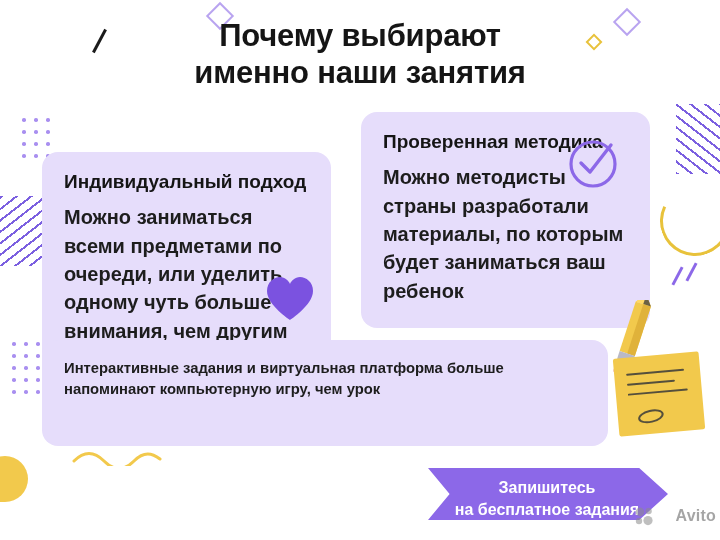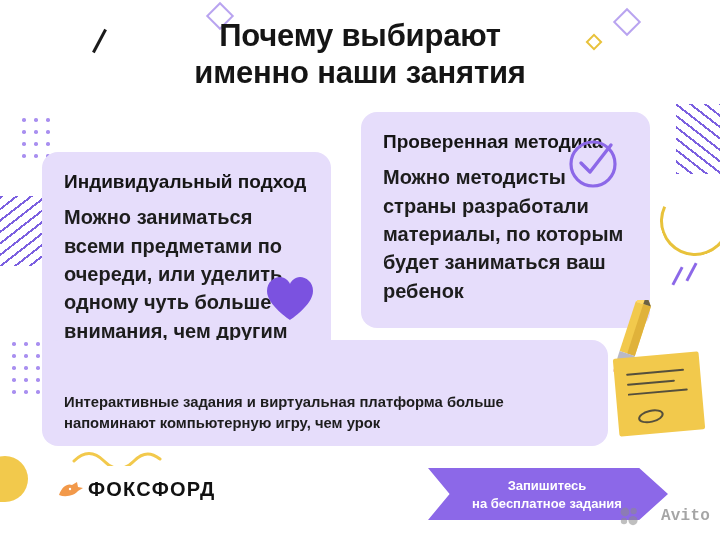--- a/index.html
+++ b/index.html
@@ -109,21 +109,21 @@
     font-size: 20px;
     line-height: 1.42;
     color: #1d1d1d;
     font-weight: 600;
   }
 
   #card-individual { left: 42px;  top: 112px; width: 289px; height: 216px; margin-top: 40px; }
   #card-method     { left: 361px; top: 112px; width: 289px; height: 216px; }
   #card-game       { left: 42px;  top: 340px; width: 566px; height: 106px; }
   #card-game h3 { font-size: 19px; margin-bottom: 7px; }
-  #card-game p  { font-size: 14.8px; line-height: 1.45; margin-top: 34px; }
+  #card-game p  { font-size: 14.8px; line-height: 1.45; }
 
   
   .heart {
     position: absolute;
     left: 265px; top: 276px;
     width: 50px; height: 46px;
   }
 
   
   .checkmark {
@@ -182,32 +182,31 @@
   .cta .shape {
     position: absolute; inset: 0;
     background: #8c68e8;
     clip-path: polygon(0 0, 88% 0, 100% 50%, 88% 100%, 0 100%, 9% 50%);
   }
   .cta .txt {
     position: absolute;
     left: 26px; right: 28px; top: 9px;
     text-align: center;
     color: #fff;
-    font-size: 13px;
+    font-size: 16px;
     font-weight: bold;
     line-height: 1.35;
   }
 
   
   .wm {
     position: absolute;
-    right: 10px; bottom: 14px;
+    right: 4px; bottom: 14px;
     display: flex; align-items: center; gap: 22px;
     opacity: .55;
-    font-family: Liberation Mono, monospace;
   }
   .wm .mark { width: 20px; height: 20px; }
   .wm .wtext { font-size: 16px; color: #5c5c5c; font-weight: 600; letter-spacing: .2px; }
 </style>
 </head>
 <body>
 
 <div id="slide">
 
   <div class="deco dia" style="left:210px; top:6px;"></div>
@@ -307,29 +306,20 @@
     </svg>
   </div>
 
   <div class="note">
     <span class="ln" style="left:12px; top:16px; width:58px;"></span>
     <span class="ln" style="left:12px; top:26px; width:48px;"></span>
     <span class="ln" style="left:12px; top:36px; width:60px;"></span>
     <span class="oval"></span>
   </div>
 
-  <div class="logo">
-    <span class="fox">
-      <svg width="26" height="16" viewBox="0 0 26 16">
-        <path d="M1 13 C 4 4, 10 1, 14 3 L 19 0 L 20 5 L 25 6 L 20 9 C 17 13, 8 16, 1 13 Z" fill="#f2994a"></path>
-        <circle cx="12" cy="7" r="1.2" fill="#fff"></circle>
-      </svg>
-    </span>
-    <span class="word">ФОКСФОРД</span>
-  </div>
 
   <div class="cta">
     <div class="shape"></div>
     <div class="txt">
       <div>Запишитесь</div>
       <div>на бесплатное задания</div>
     </div>
   </div>
 
   <div class="wm">

